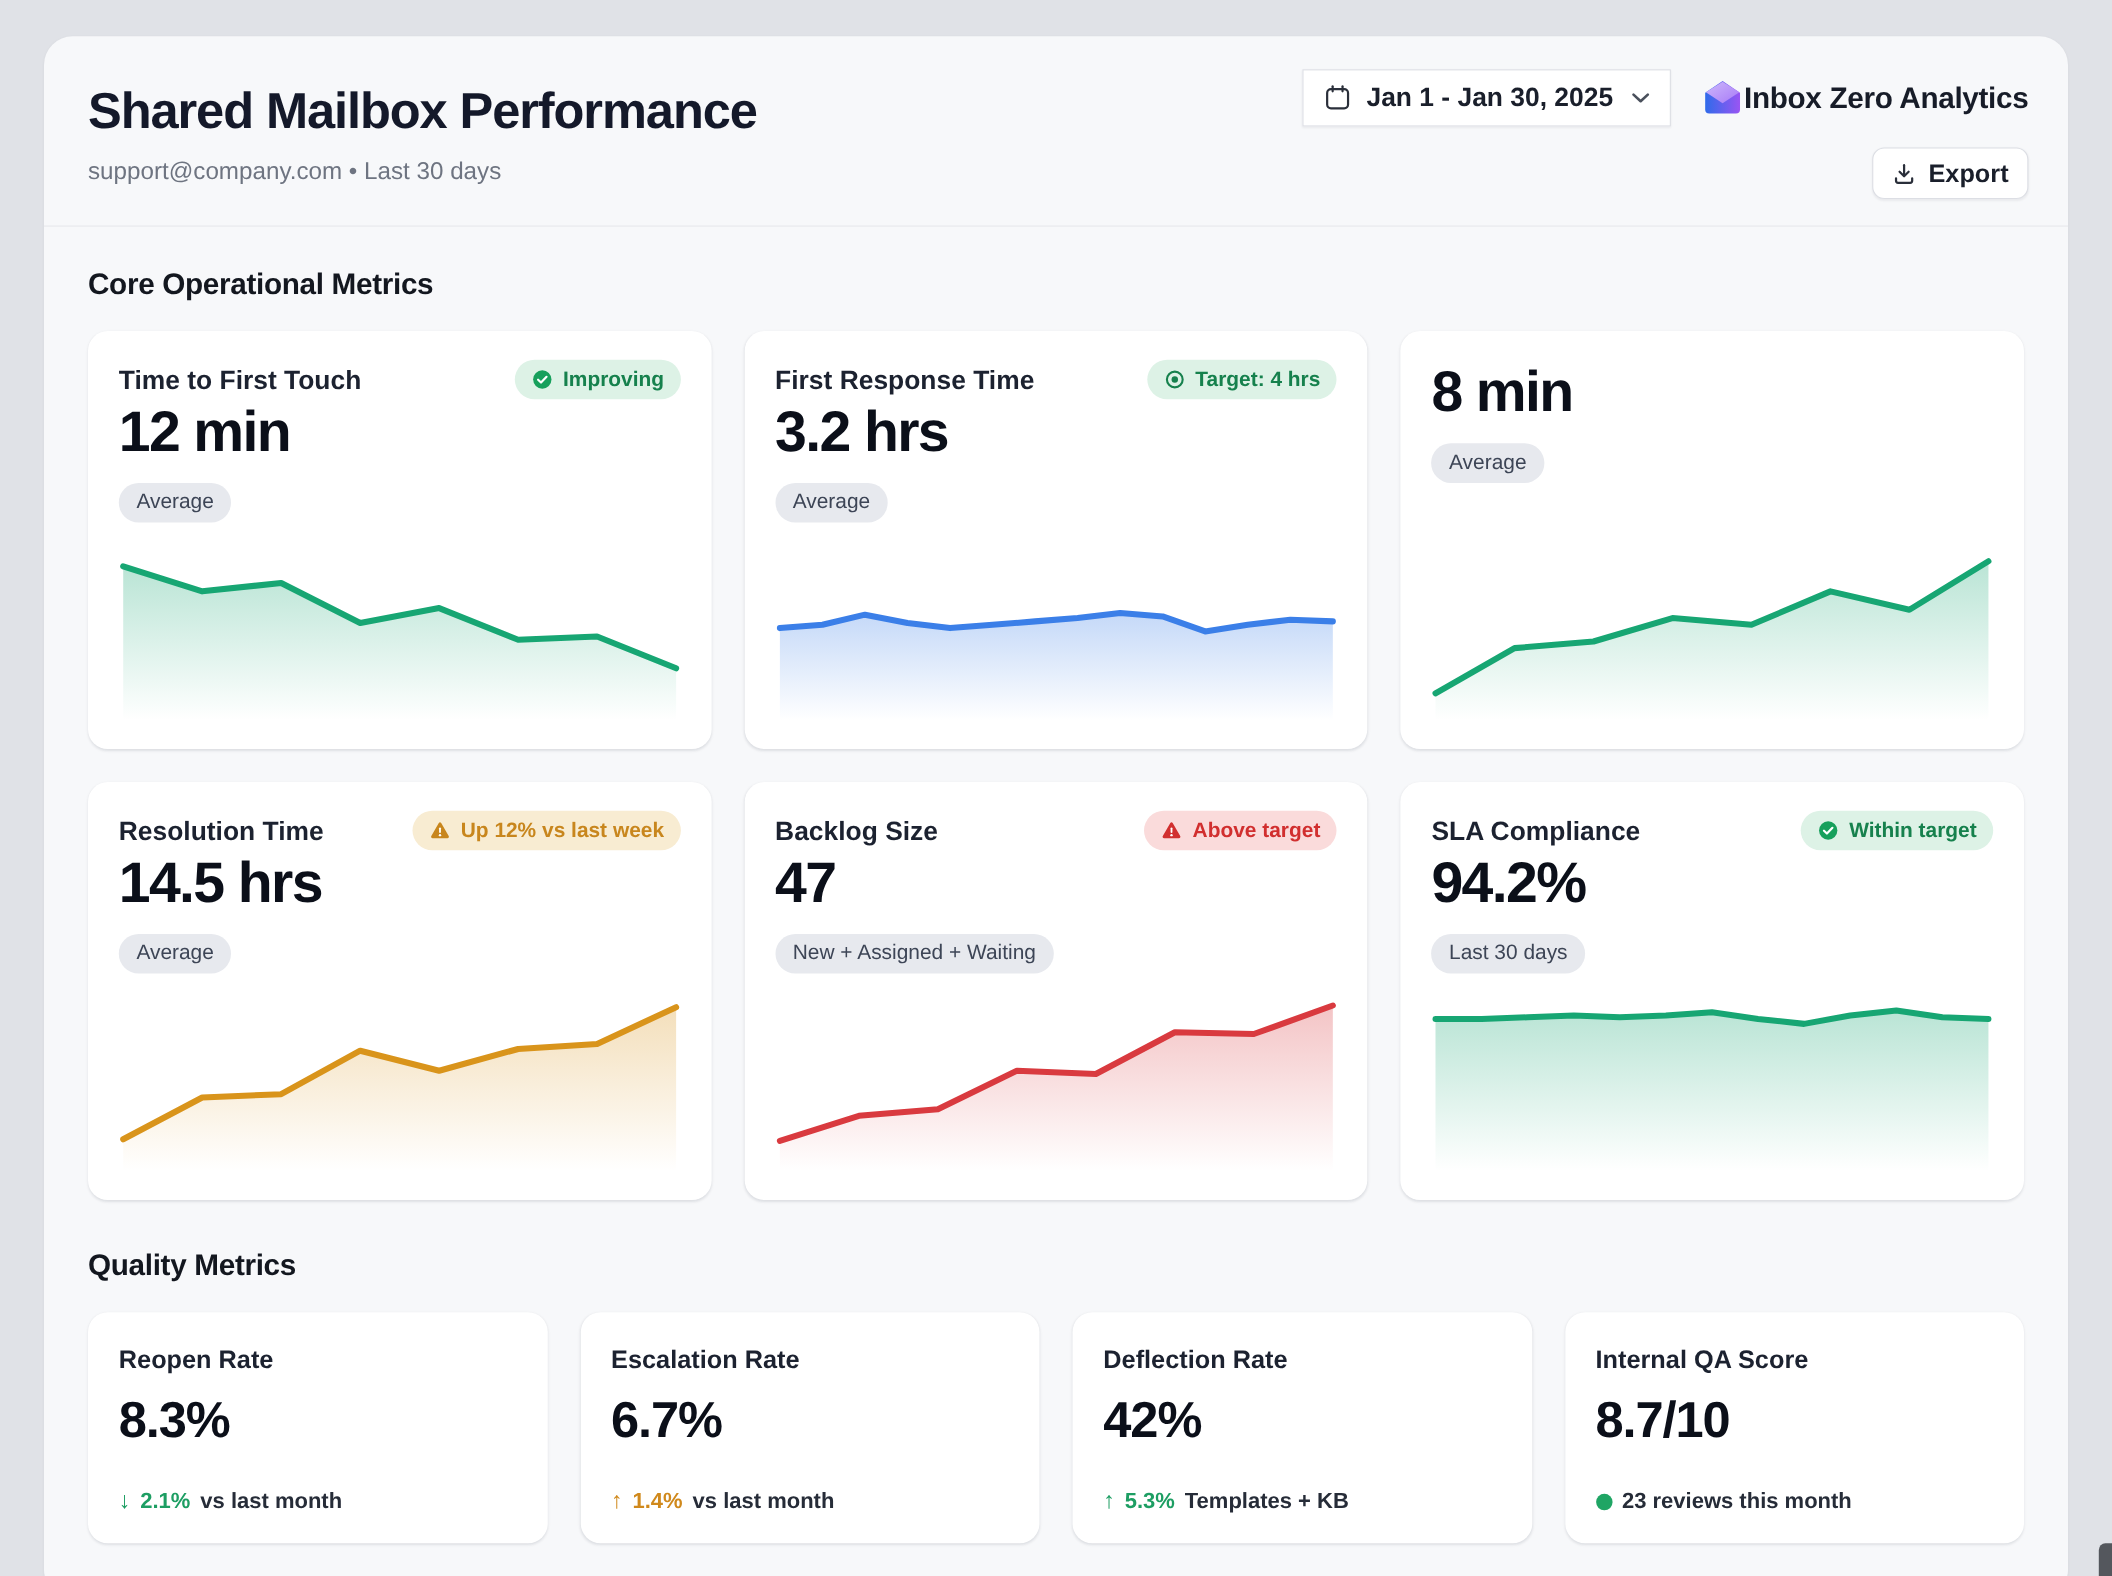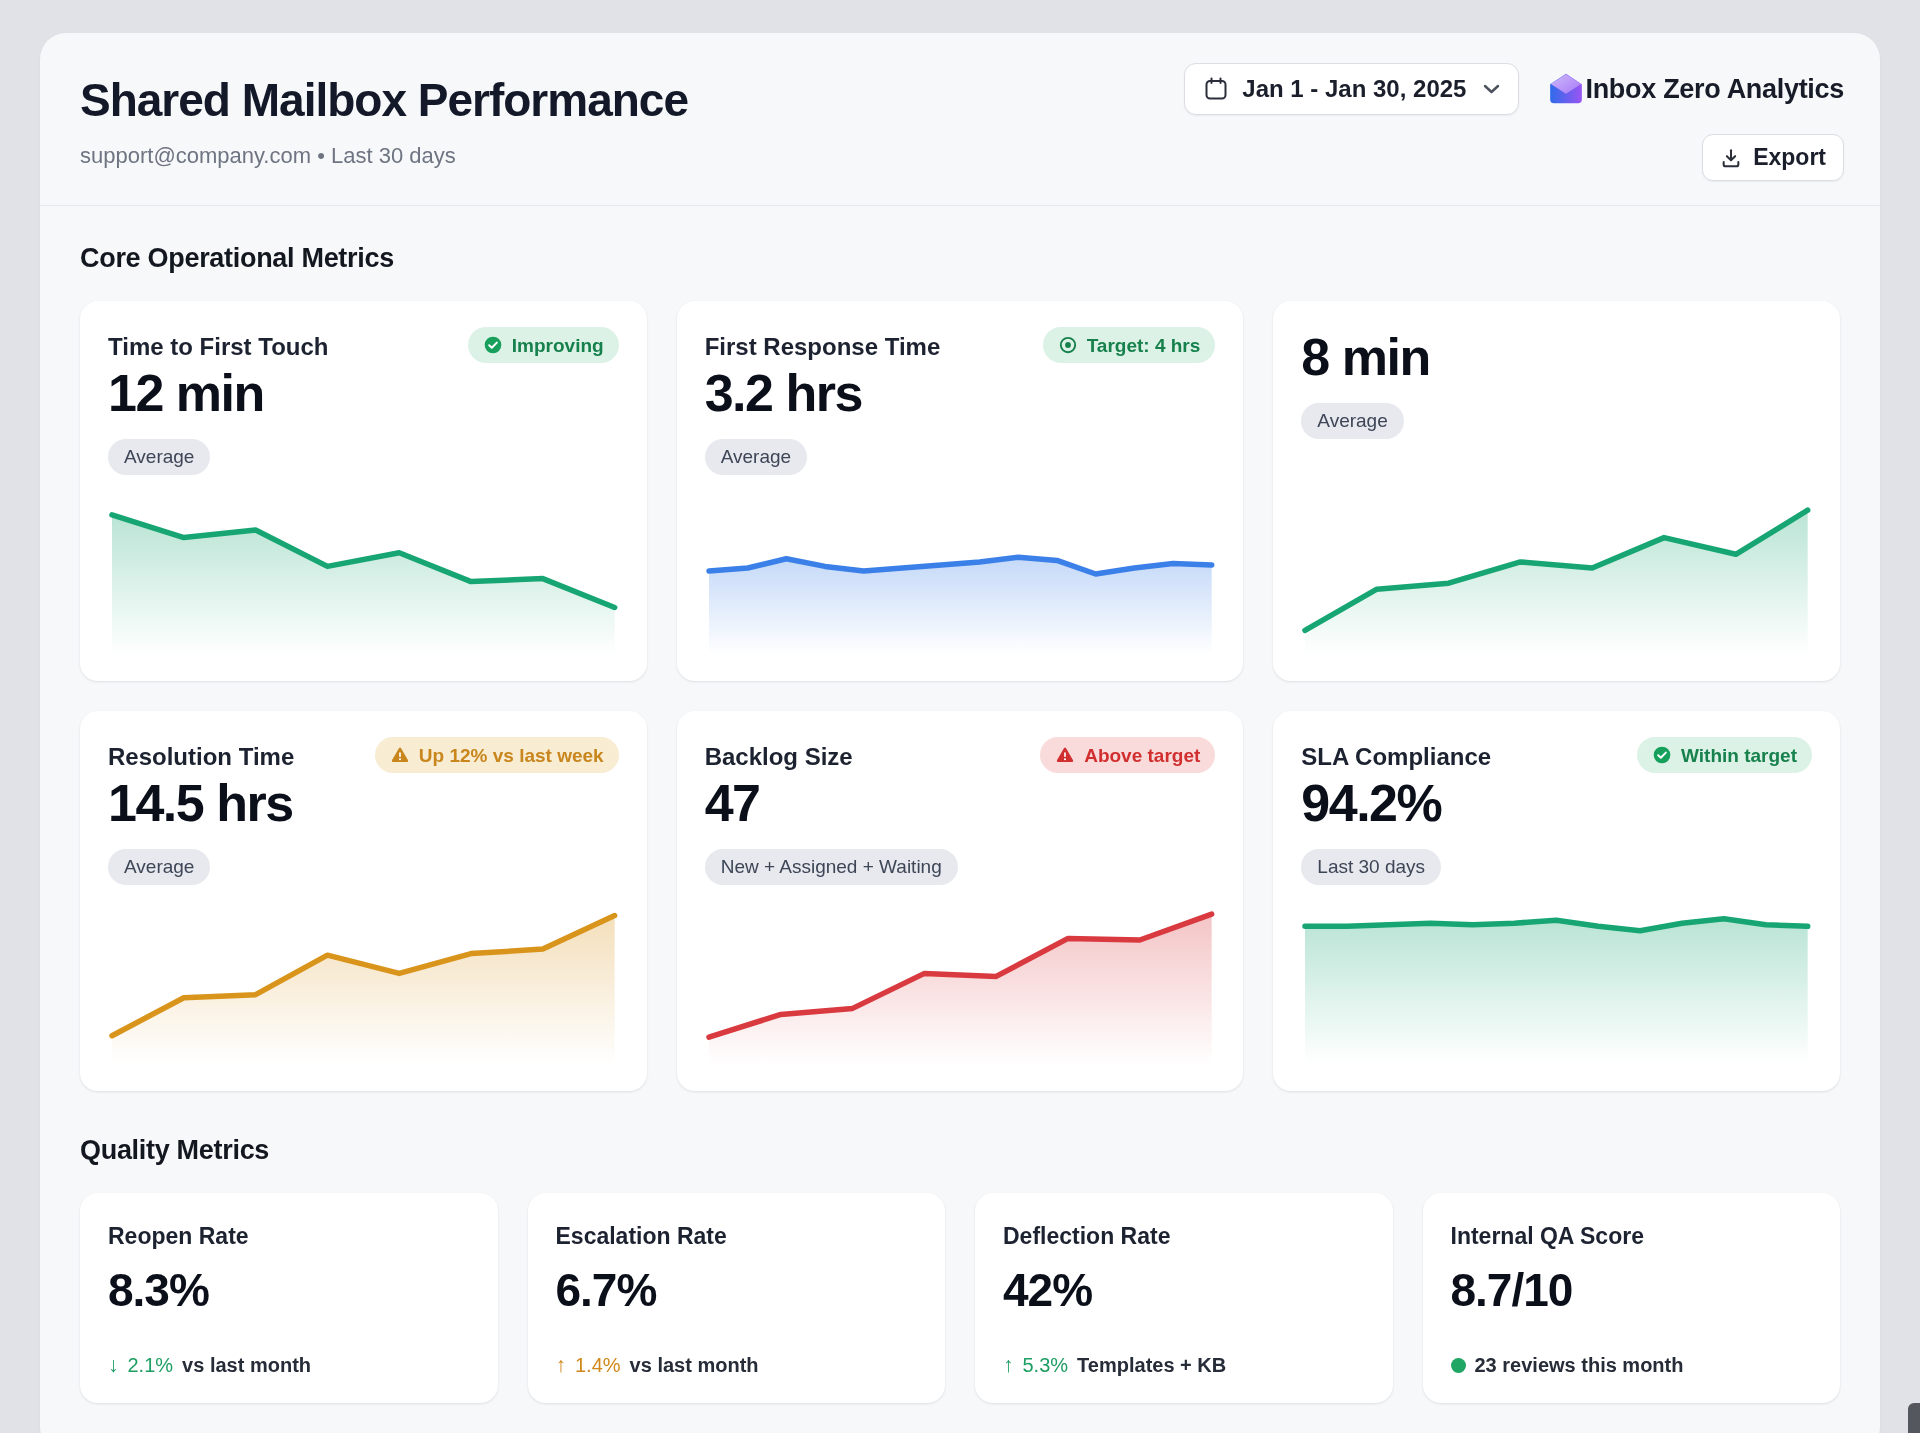--- a/index.html
+++ b/index.html
@@ -19,21 +19,21 @@
   .header {
     padding:40px 40px 0 40px; height:173px;
     border-bottom:1px solid #e7e8ec; position:relative;
   }
   .page-title { font-size:46px; font-weight:800; letter-spacing:-1px; color:#14192a; }
   .page-subtitle { margin-top:16px; font-size:22px; color:#6e7481; }
   .header-right { position:absolute; top:30px; right:36px; text-align:right; }
   .header-right-top { display:flex; align-items:center; gap:28px; justify-content:flex-end; }
   .date-btn {
     display:flex; align-items:center; gap:13px; background:#fff;
-    border:1px solid #dcdee4; border-radius:12px; padding:11px 18px;
+    border:1px solid #dcdee4; border-radius:0; padding:11px 18px;
     font-size:24px; font-weight:700; color:#1a1f2b; cursor:pointer;
     box-shadow:0 1px 2px rgba(16,24,40,.06);
   }
   .date-btn .chev { margin-left:4px; display:flex; }
   .brand { display:flex; align-items:center; }
   .brand-name { font-size:27px; font-weight:700; color:#171c28; letter-spacing:-0.3px; }
   .export-row { margin-top:19px; display:flex; justify-content:flex-end; }
   .export-btn {
     display:flex; align-items:center; gap:11px; background:#fff;
     border:1px solid #dcdee4; border-radius:11px; padding:9px 17px;
@@ -77,21 +77,21 @@
   .badge-danger  { background:#fadbdb; color:#d12f2f; }
   .badge-circle  { background:#ddf2e6; color:#159a5e; width:46px; height:46px;
                    padding:0; justify-content:center; border-radius:50%; }
   
   .q-card { height:210px; display:flex; flex-direction:column; }
   .q-title { font-size:23px; font-weight:600; color:#1c2230; padding-top:4px; }
   .q-value { font-size:46px; font-weight:800; letter-spacing:-1px; color:#0b0f19; margin-top:13px; }
   .q-delta { margin-top:auto; display:flex; align-items:center; gap:9px;
              font-size:20px; font-weight:600; color:#262c38; }
   .q-arrow { font-size:21px; font-weight:700; }
-  .q-pct { font-weight:400; }
+  .q-pct { font-weight:700; }
   .q-dot { width:15px; height:15px; border-radius:50%; display:inline-block; }
   
   .scroll-thumb {
     position:absolute; right:0; bottom:0; width:12px; height:30px;
     background:#54575d; border-radius:6px 0 0 0;
   }
 </style>
 </head>
 <body>
 

